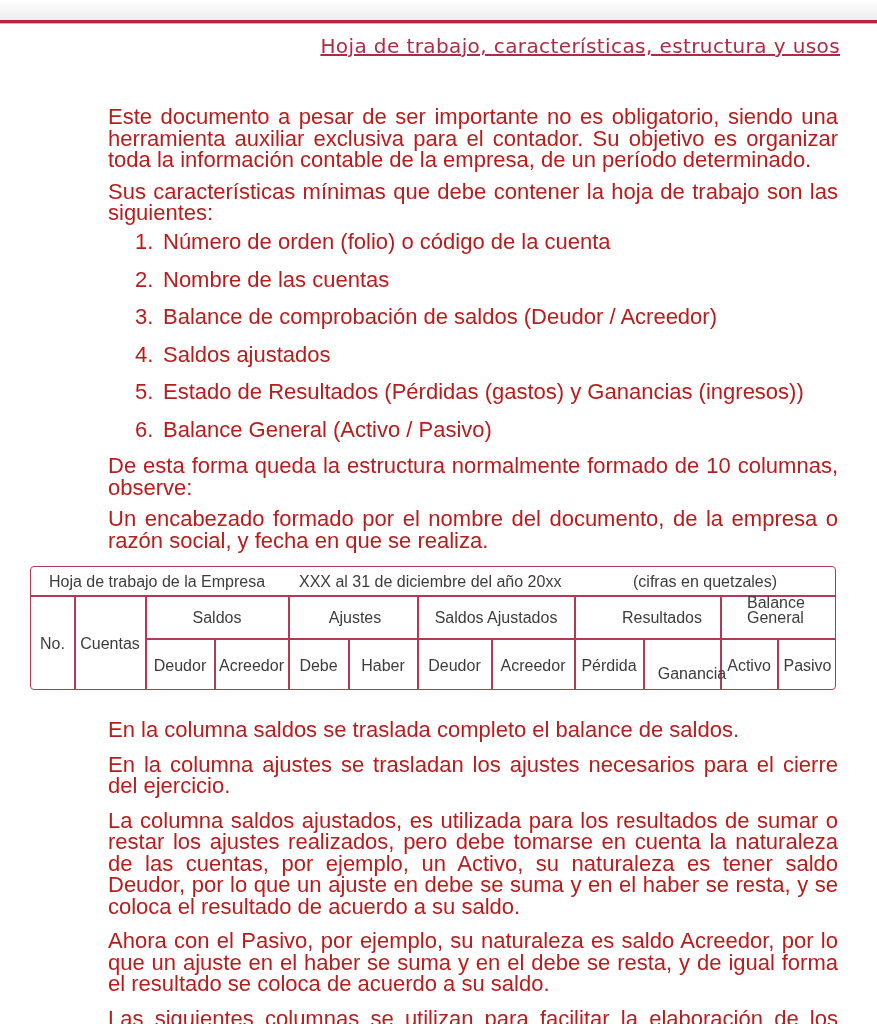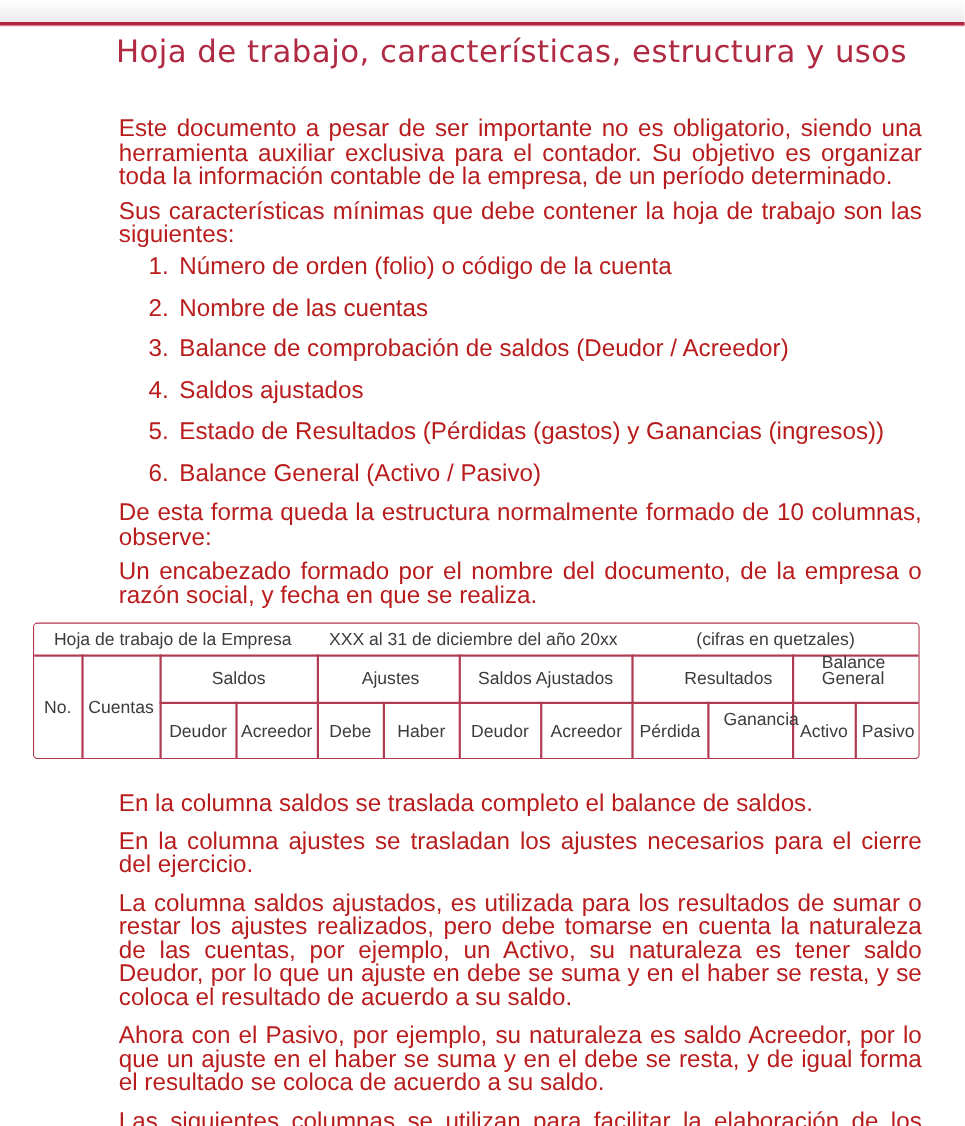--- a/index.html
+++ b/index.html
@@ -14,26 +14,26 @@
     position: absolute; left: 0; top: 0; width: 877px; height: 20px;
     background: linear-gradient(#ffffff, #ececec);
   }
   .top-rule {
     position: absolute; left: 0; top: 20px; width: 877px; height: 3px;
     background: #b3263f;
     box-shadow: 0 1px 0 #e9a6b2;
   }
   .title {
     position: absolute; left: 90px; top: 32px; width: 750px;
-    text-align: center;
+    text-align: right;
     color: #b02a43;
     font-family: "DejaVu Sans", sans-serif;
-    font-size: 28px; line-height: 29px;
+    font-size: 20px; line-height: 29px;
     letter-spacing: 0.4px;
-    margin: 0; font-weight: normal;
+    margin: 0; font-weight: normal; text-decoration: underline;
   }
   .content {
     position: absolute; left: 108px; width: 730px;
     font-size: 22px; line-height: 21.5px; color: #b91c1c;
   }
   .content p { margin: 0 0 10px 0; text-align: justify; }
   .list { list-style: none; margin: 0; padding: 0; }
   .list li { height: 37.5px; display: flex; align-items: flex-start; }
   .list .num { width: 28px; text-align: left; }
   .sheet {
@@ -132,21 +132,21 @@
   <div class="cell" style="left:544px; top:29px; width:174px; height:42px;">Resultados</div>
   <div class="cell" style="left:690px; top:29px; width:116px; height:27px; padding:0 26px;">Balance General</div>
 
   <div class="cell" style="left:115px; top:72px; width:68px; height:52px;">Deudor</div>
   <div class="cell" style="left:184px; top:72px; width:73px; height:52px;">Acreedor</div>
   <div class="cell" style="left:258px; top:72px; width:59px; height:52px;">Debe</div>
   <div class="cell" style="left:318px; top:72px; width:68px; height:52px;">Haber</div>
   <div class="cell" style="left:387px; top:72px; width:73px; height:52px;">Deudor</div>
   <div class="cell" style="left:461px; top:72px; width:82px; height:52px;">Acreedor</div>
   <div class="cell" style="left:544px; top:72px; width:68px; height:52px;">Pérdida</div>
-  <div class="cell" style="left:613px; top:61px; width:96px; height:52px;">Ganancia</div>
+  <div class="cell" style="left:613px; top:80px; width:96px; height:52px;">Ganancia</div>
   <div class="cell" style="left:690px; top:72px; width:56px; height:52px;">Activo</div>
   <div class="cell" style="left:747px; top:72px; width:59px; height:52px;">Pasivo</div>
 </div>
 
 <div class="content" style="top:719px;">
   <p style="margin-bottom:13px;">En la columna saldos se traslada completo el balance de saldos.</p>
   <p style="margin-bottom:13px;">En la columna ajustes se trasladan los ajustes necesarios para el cierre del ejercicio.</p>
   <p style="margin-bottom:13px;">La columna saldos ajustados, es utilizada para los resultados de sumar o restar los ajustes realizados, pero debe tomarse en cuenta la naturaleza de las cuentas, por ejemplo, un Activo, su naturaleza es tener saldo Deudor, por lo que un ajuste en debe se suma y en el haber se resta, y se coloca el resultado de acuerdo a su saldo.</p>
   <p style="margin-bottom:13px;">Ahora con el Pasivo, por ejemplo, su naturaleza es saldo Acreedor, por lo que un ajuste en el haber se suma y en el debe se resta, y de igual forma el resultado se coloca de acuerdo a su saldo.</p>
   <p>Las siguientes columnas se utilizan para facilitar la elaboración de los Estados Financieros.</p>

